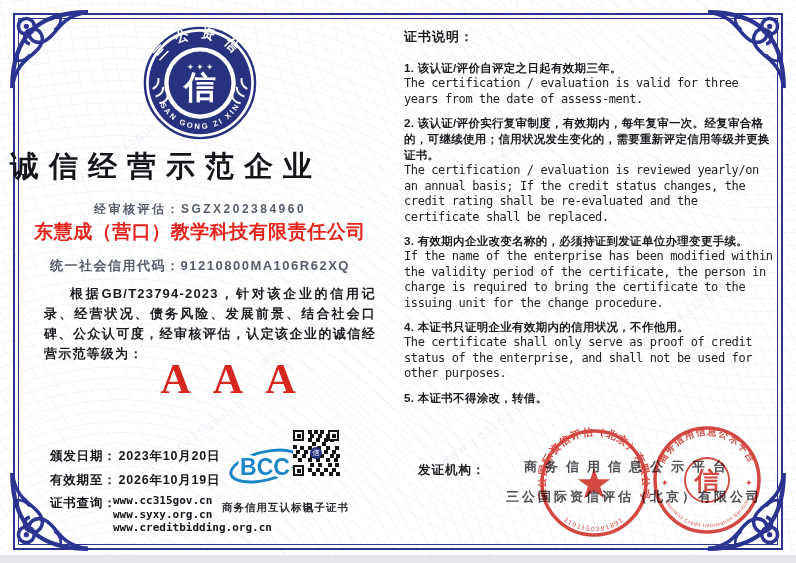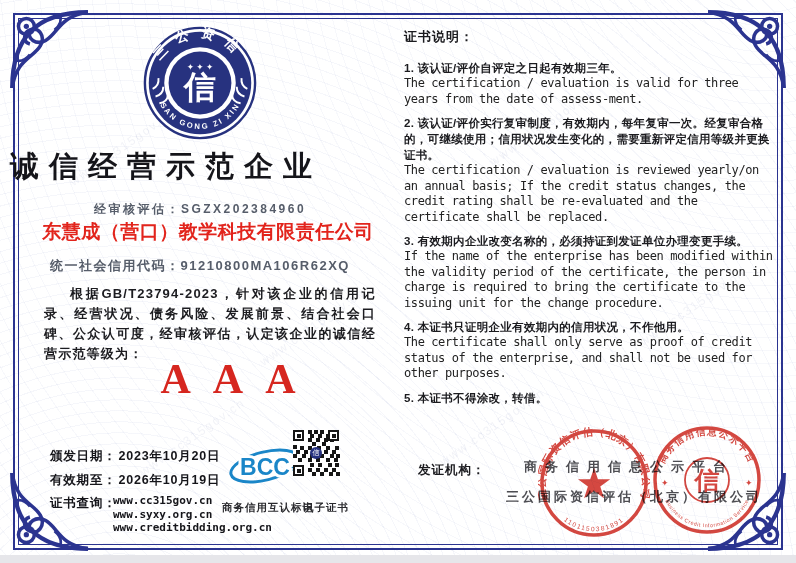--- a/index.html
+++ b/index.html
@@ -18,21 +18,21 @@
   .corner.br{right:7px;bottom:9px;transform:scale(-1,-1);}
   .wm{position:absolute;color:rgba(60,75,140,.07);font-size:12px;letter-spacing:2px;transform:rotate(-35deg);white-space:nowrap;}
   .bottom-strip{position:absolute;left:0;right:0;bottom:0;height:8px;background:#e6e6ea;}
 
   .logo{position:absolute;left:142px;top:25px;}
   .title{position:absolute;left:0;top:147px;width:400px;
     font-family:"Liberation Serif","DejaVu Serif",serif;font-weight:bold;font-size:29px;
     letter-spacing:10px;color:#15151a;text-indent:10px;}
   .credit-line{position:absolute;left:0;top:201px;width:400px;text-align:center;
     font-size:12px;font-weight:600;color:#565d6a;letter-spacing:2.5px;}
-  .company{position:absolute;left:8px;top:219px;width:400px;text-align:center;
+  .company{position:absolute;left:0;top:219px;width:400px;text-align:center;
     font-size:19px;font-weight:bold;color:#e2241c;letter-spacing:.5px;}
   .uscc{position:absolute;left:0;top:257px;width:400px;text-align:center;
     font-size:13px;font-weight:600;color:#565d6a;letter-spacing:1.5px;}
   .body-par{position:absolute;left:44px;top:284px;width:332px;font-size:13px;font-weight:600;
     color:#1c1c20;line-height:20px;letter-spacing:1.2px;text-indent:2em;text-align:justify;}
   .rating{position:absolute;left:0;top:355px;width:400px;text-align:center;
     font-family:"Liberation Serif","DejaVu Serif",serif;font-weight:bold;font-size:42px;
     color:#d6261f;letter-spacing:22px;text-indent:22px;margin-left:28px;}
   .meta-row{position:absolute;left:50px;font-size:12.5px;font-weight:700;color:#15151a;letter-spacing:.8px;}
   .meta-row .lbl{margin-right:2px;text-align:right;}

